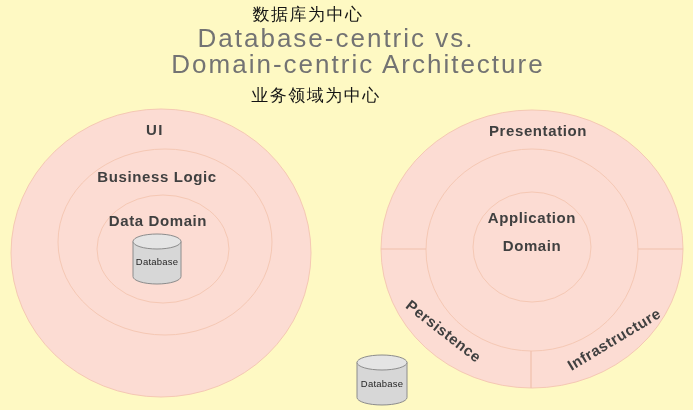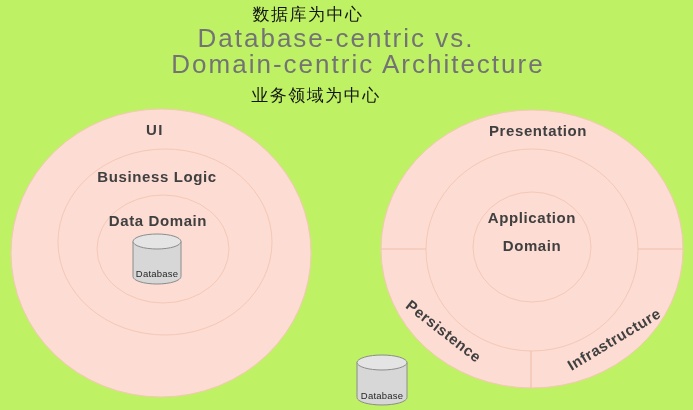--- a/index.html
+++ b/index.html
@@ -1,17 +1,17 @@
 <!DOCTYPE html>
 <html><head>
 <meta charset="utf-8">
 <style>
   html,body{margin:0;padding:0;background:#ffffff;}
   .stage{
-    position:relative;width:693px;height:410px;background:#bef264;overflow:hidden;
+    position:relative;width:693px;height:410px;background:#fef9c3;overflow:hidden;
     font-family:"Liberation Sans","DejaVu Sans",sans-serif;
   }
   .shapes{position:absolute;left:0;top:0;width:693px;height:410px;}
   .lbl{
     position:absolute;transform:translate(-50%,-50%);
     white-space:nowrap;font-weight:700;color:#404040;font-size:15px;letter-spacing:0.6px;
   }
   .caption-zh{
     position:absolute;transform:translate(-50%,-50%);
     white-space:nowrap;color:#141414;font-size:17px;letter-spacing:1.5px;font-weight:400;
@@ -29,21 +29,21 @@
   #lbl-business-logic{left:157px;top:176px;}
   #lbl-data-access{left:158px;top:220px;}
   #lbl-presentation{left:532px;top:130px;margin-left:6px;}
   #lbl-application{left:532px;top:176px;margin-top:41px;}
   #lbl-domain{left:532px;top:245px;}
   #lbl-persistence{left:444px;top:331px;transform:translate(-50%,-50%) rotate(38deg);}
   #lbl-infrastructure{left:614px;top:339px;transform:translate(-50%,-50%) rotate(-31deg);}
 
   .db-lbl{
     position:absolute;transform:translate(-50%,-50%);
-    white-space:nowrap;color:#262626;font-size:9.5px;font-weight:400;letter-spacing:0.2px;margin-top:12px;
+    white-space:nowrap;color:#262626;font-size:9.5px;font-weight:400;letter-spacing:0.2px;
   }
   #db-label-left{left:157px;top:261px;}
   #db-label-right{left:382px;top:383px;}
 </style>
 </head>
 <body>
 
 <div class="stage">
 
   <svg class="shapes" viewBox="0 0 693 410" aria-hidden="true">

